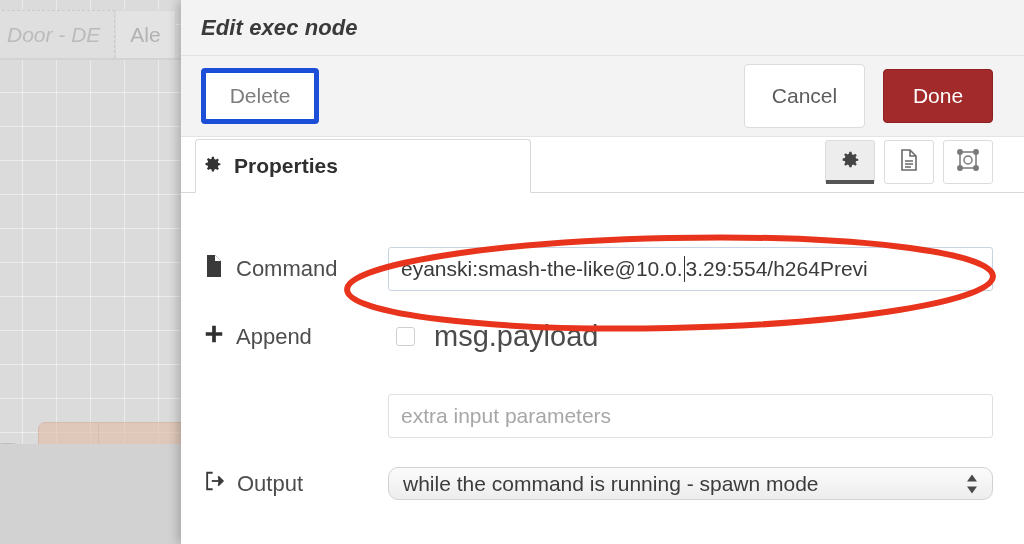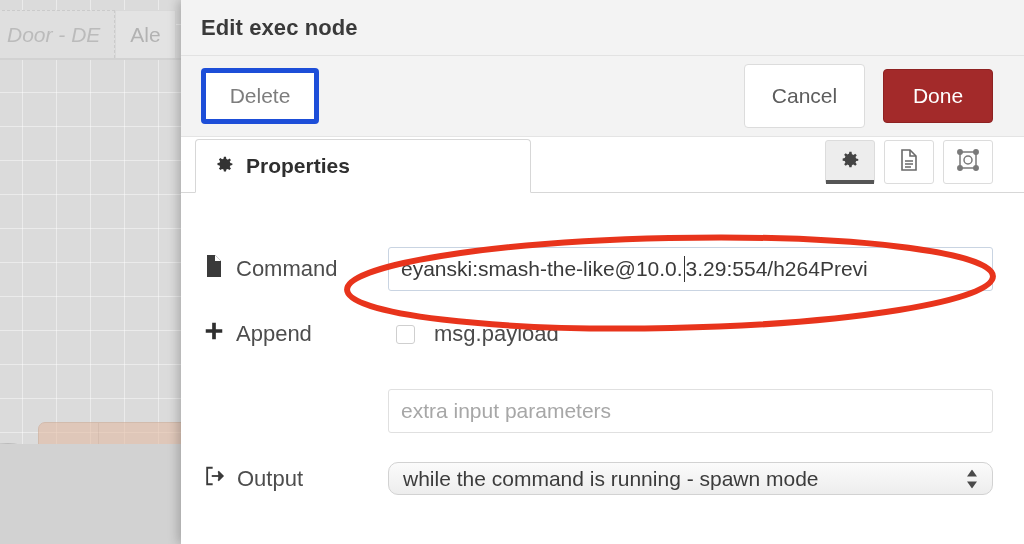--- a/index.html
+++ b/index.html
@@ -86,20 +86,21 @@
   }
   .dlg-header {
     height: 56px; background: #f3f3f3;
     border-bottom: 1px solid #e2e2e2;
     display: flex; align-items: center;
     padding-left: 20px;
   }
   .dlg-title {
     font-size: 22px; font-weight: bold; color: #3a3a3a;
     letter-spacing: .1px;
+    font-style: italic;
   }
   .dlg-buttons {
     height: 81px; background: #f3f3f3;
     border-bottom: 1px solid #e4e4e4;
     display: flex; align-items: center;
     padding: 0 31px 0 20px;
   }
   .btn {
     font-family: "Liberation Sans", sans-serif;
     font-size: 21px; border-radius: 4px; cursor: pointer;
@@ -126,21 +127,21 @@
     border-bottom: 1px solid #d7d7d7;
     display: flex; align-items: flex-end;
     padding: 0 31px 0 14px;
   }
   .prop-tab {
     height: 54px; min-width: 336px;
     border: 1px solid #d7d7d7; border-bottom: 1px solid #fff;
     border-radius: 4px 4px 0 0;
     background: #fff;
     display: flex; align-items: center;
-    padding-left: 18px; margin-bottom: -1px;
+    padding-left: 6px; margin-bottom: -1px;
     position: relative; z-index: 2;
   }
   .prop-tab-label {
     font-size: 21px; font-weight: bold; color: #2f2f2f; margin-left: 11px;
   }
   .tab-fill { flex: 1; height: 1px; }
   .icon-tabs { display: flex; align-items: center; gap: 9px; margin-bottom: 8px; }
   .icon-tab {
     width: 50px; height: 44px;
     border: 1px solid #dcdcdc; border-radius: 3px;
@@ -175,21 +176,21 @@
   .field .ph { color: #a7a7a7; }
   .caret {
     display: inline-block; width: 1px; height: 26px;
     background: #333; margin: 0 1px; vertical-align: middle;
   }
   .chk-wrap { display: flex; align-items: center; padding-left: 8px; }
   .chk {
     width: 19px; height: 19px;
     border: 1px solid #cfcfcf; border-radius: 3px; background: #fff;
   }
-  .chk-label { font-size: 22px; color: #4b4b4b; margin-left: 19px; }
+  .chk-label { font-size: 29px; color: #4b4b4b; margin-left: 19px; }
   .select {
     flex: 1; height: 33px; position: relative;
     border: 1px solid #d2d2d2; border-radius: 10px;
     background: linear-gradient(to bottom, #fbfbfb 0%, #ededed 100%);
     display: flex; align-items: center;
     padding: 0 44px 0 14px;
     font-size: 21px; color: #3c3c3c;
     white-space: nowrap; overflow: hidden;
   }
   .select .arrows {

